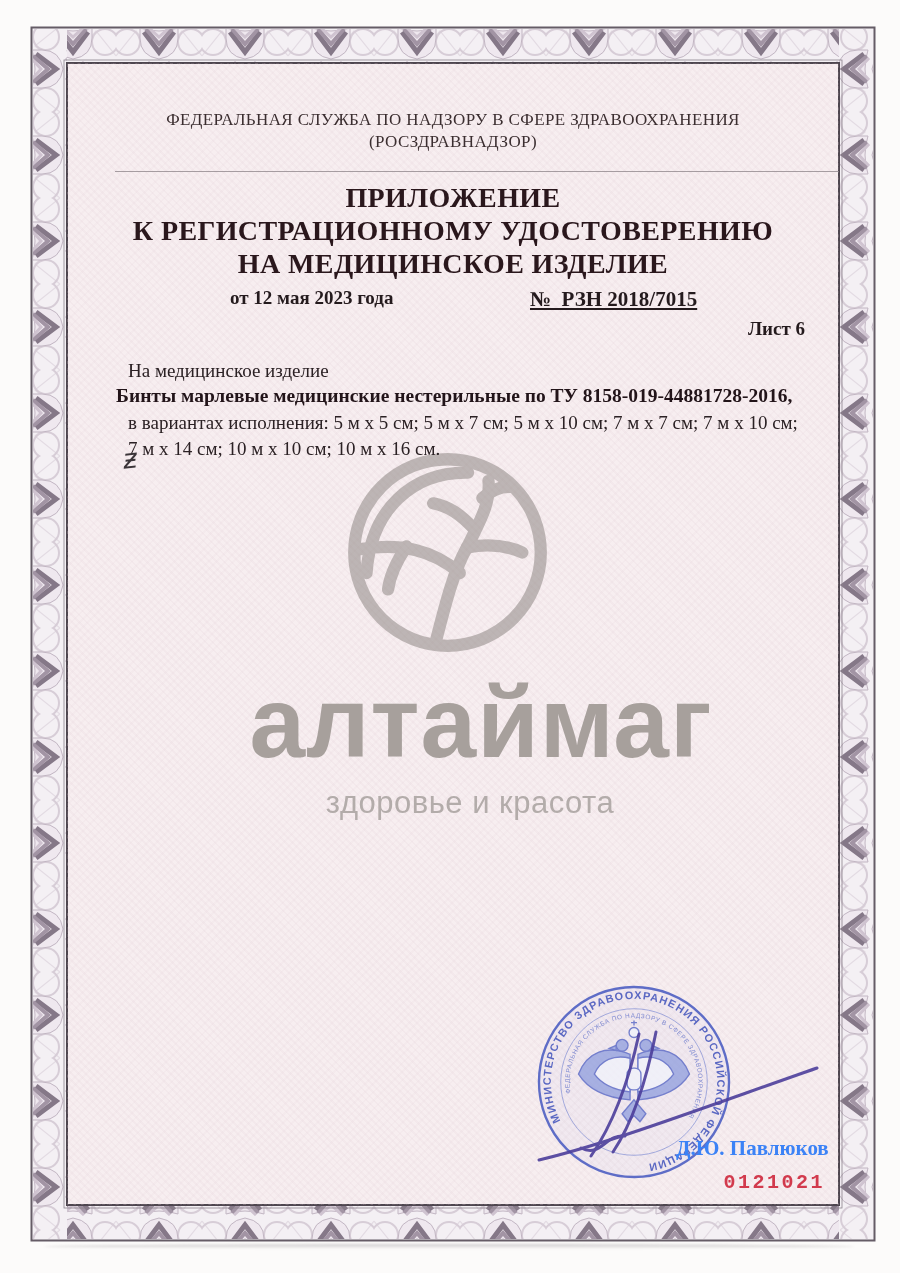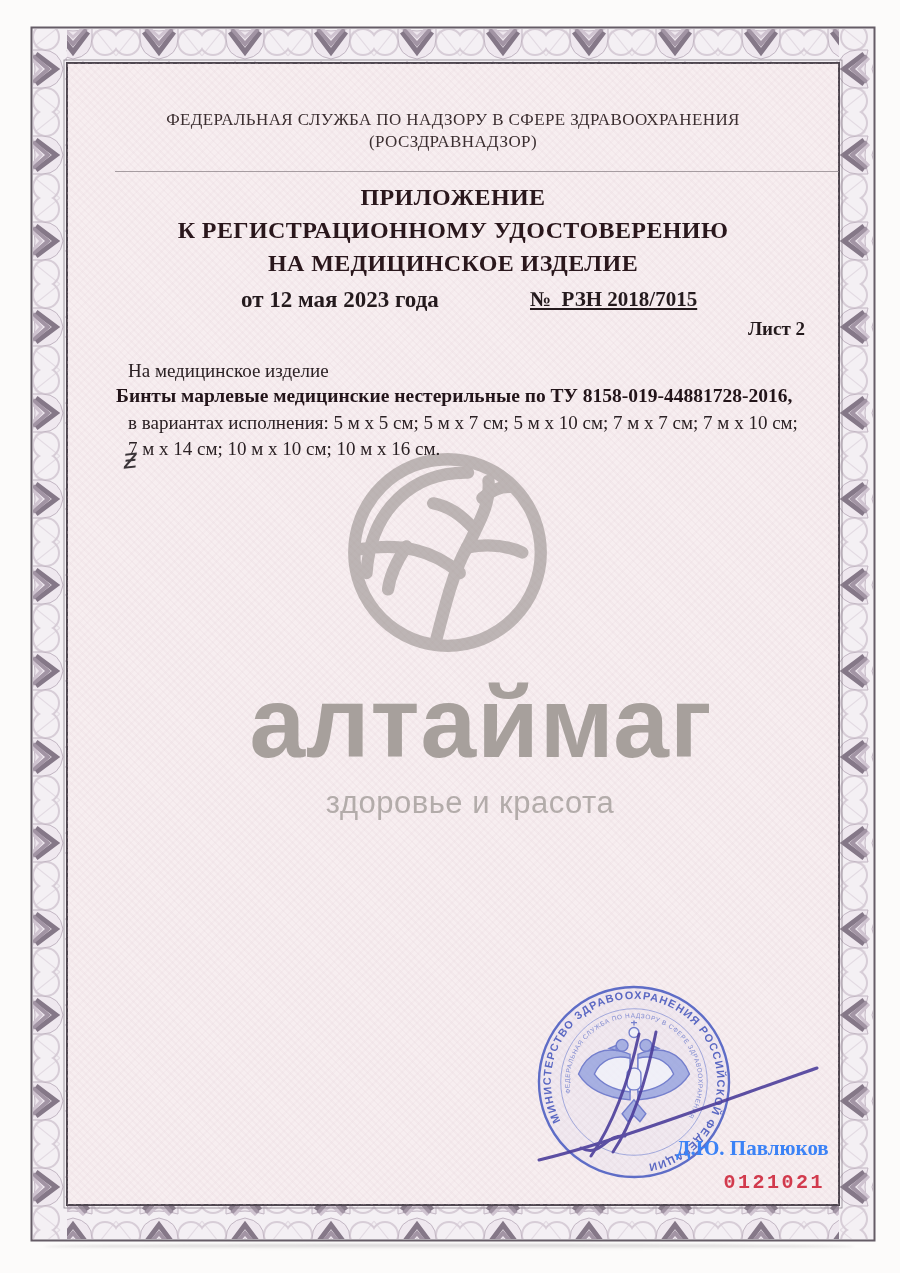--- a/index.html
+++ b/index.html
@@ -23,23 +23,23 @@
       repeating-linear-gradient(45deg, rgba(221,199,208,.14) 0 2px, rgba(255,255,255,0) 2px 5px),
       repeating-linear-gradient(-45deg, rgba(221,199,208,.10) 0 2px, rgba(255,255,255,0) 2px 6px);
   }
   .abs{position:absolute;}
   
   .agency{left:0;top:46px;width:100%;text-align:center;z-index:3;
     color:#3b2e30;font-size:17px;line-height:22px;letter-spacing:.4px;}
   .divider{left:48px;top:108px;width:724px;height:1px;background:#8b8287;opacity:.75;z-index:3;}
   
   .doc-title{left:0;top:118px;width:100%;text-align:center;z-index:3;
-    color:#2a171c;font-weight:bold;font-size:24px;line-height:33px;letter-spacing:.4px;}
+    color:#2a171c;font-weight:bold;font-size:28px;line-height:33px;letter-spacing:.4px;}
   
-  .meta-date{left:174px;top:224px;font-weight:bold;font-size:23px;color:#241a1d;z-index:3;}
+  .meta-date{left:163px;top:224px;font-weight:bold;font-size:19px;color:#241a1d;z-index:3;}
   .meta-number{left:463px;top:224px;font-weight:bold;font-size:21px;color:#241a1d;z-index:3;white-space:pre;text-decoration:underline;}
   .meta-sheet{right:34px;top:255px;font-weight:bold;font-size:19px;color:#241a1d;z-index:3;white-space:pre;}
   
   .body-intro{left:61px;top:297px;font-size:19px;color:#2b2124;z-index:3;}
   .body-product{left:49px;top:322px;font-size:19.5px;font-weight:bold;color:#221419;z-index:3;}
   .body-var1{left:61px;top:349px;font-size:19px;color:#2b2124;z-index:3;}
   .body-var2{left:61px;top:375px;font-size:19px;color:#2b2124;z-index:3;}
   .hand-mark{left:56px;top:380px;font-family:"DejaVu Sans",sans-serif;font-style:italic;
     font-size:27px;color:#3a3438;transform:rotate(-6deg);z-index:3;}
   
@@ -114,21 +114,21 @@
     <div class="abs divider"></div>
 
     <div class="abs doc-title">
       <div>ПРИЛОЖЕНИЕ</div>
       <div>К РЕГИСТРАЦИОННОМУ УДОСТОВЕРЕНИЮ</div>
       <div>НА МЕДИЦИНСКОЕ ИЗДЕЛИЕ</div>
     </div>
 
     <div class="abs meta-date">от 12 мая 2023 года</div>
     <div class="abs meta-number">№  РЗН 2018/7015</div>
-    <div class="abs meta-sheet">Лист 2</div>
+    <div class="abs meta-sheet">Лист 6</div>
 
     <div class="abs body-intro">На медицинское изделие</div>
     <div class="abs body-product">Бинты марлевые медицинские нестерильные по ТУ 8158-019-44881728-2016,</div>
     <div class="abs body-var1">в вариантах исполнения: 5 м х 5 см; 5 м х 7 см; 5 м х 10 см; 7 м х 7 см; 7 м х 10 см;</div>
     <div class="abs body-var2">7 м х 14 см; 10 м х 10 см; 10 м х 16 см.</div>
     <div class="abs hand-mark">ƶ</div>
 
     <svg class="abs wm-logo" viewBox="0 0 200 200" xmlns="http://www.w3.org/2000/svg">
       <g fill="none" stroke="#8f8885" stroke-width="12" stroke-linecap="round">
         <circle cx="100" cy="100" r="91"></circle>

